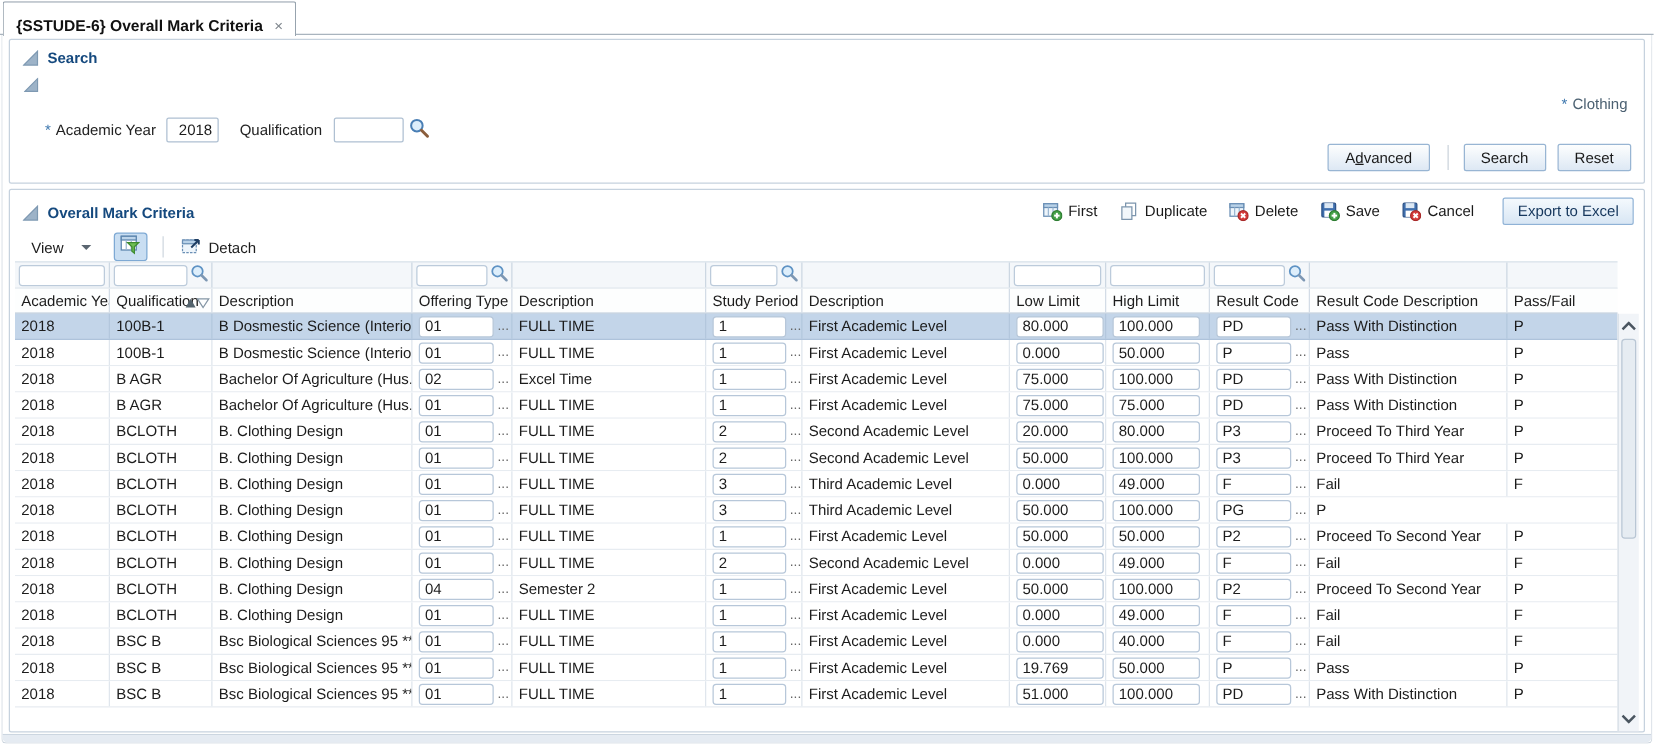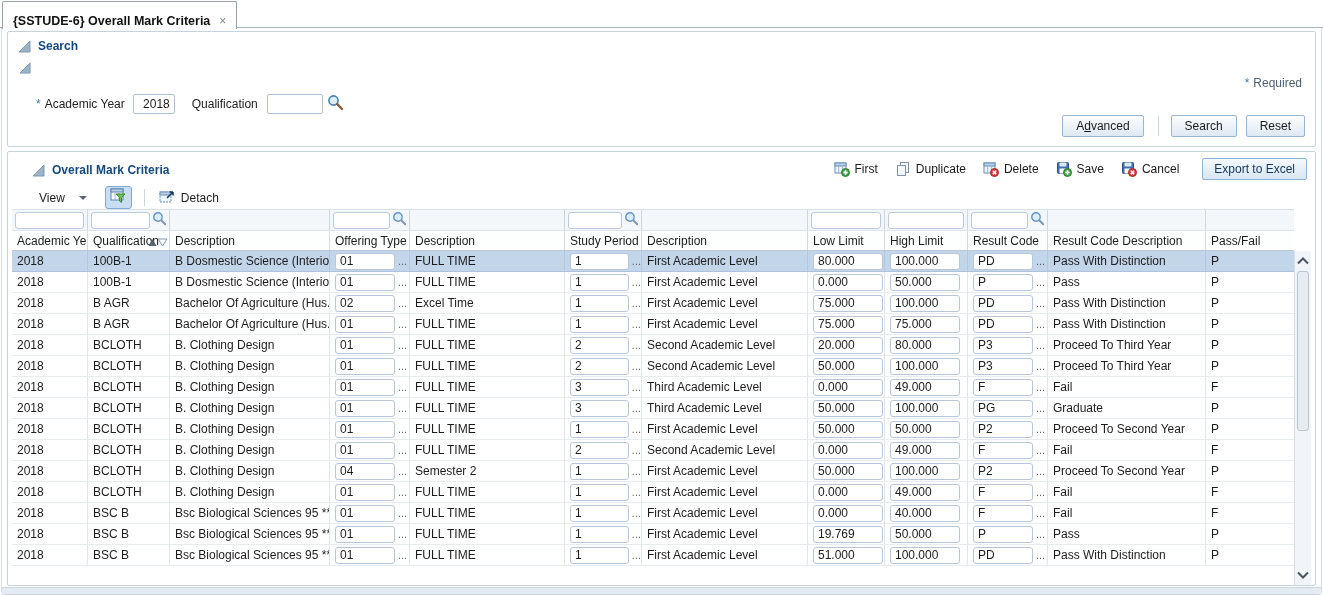--- a/index.html
+++ b/index.html
@@ -19,21 +19,21 @@
   .tab-close { color:#7e858c; font-size:12px; cursor:pointer; line-height:1; }
   
   #frame { position:absolute; left:1px; right:1px; top:28px; bottom:0;
     border-left:1px solid #d6dde4; border-right:1px solid #d6dde4; border-bottom:1px solid #c8d2dc;
     border-radius:0 0 4px 4px; z-index:0; }
   .bottom-strip { position:absolute; left:2px; right:2px; bottom:1px; height:7px;
     background:#e5ebf2; border-top:1px solid #ccd6e0; border-radius:0 0 4px 4px; z-index:1; }
   
   .section { position:absolute; left:7px; right:7px; border:1px solid #c6d2de; border-radius:2px; background:#fff; z-index:2; }
   #search-section { top:31px; height:116px; }
-  #main-section { top:151px; bottom:9px;padding-left:14px; }
+  #main-section { top:151px; bottom:9px; }
   .sec-header { display:flex; align-items:center; gap:7px; padding:7px 0 0 10px; }
   .sec-title { font-weight:bold; color:#15497e; }
   .disc { width:13px; height:13px; display:inline-block; flex:0 0 13px; }
   .sub-disc { margin:9px 0 0 11px; }
   
   .required-note { position:absolute; top:44px; right:13px; color:#4c6172; }
   .req-star { color:#3d77ae; margin-right:4px; }
   .form-row { position:absolute; top:62px; left:28px; display:flex; align-items:center; }
   .fld-label { color:#222; }
   input.fld { height:20px; border:1px solid #afc0d2; border-radius:2px; background:#fff;
@@ -120,21 +120,21 @@
         </svg>
     </span>
     <span class="sec-title">Search</span>
   </div>
   <div class="sub-disc disc">
     <svg width="12" height="12" viewBox="0 0 13 13">
         <polygon points="12,1 12,12 1,12" fill="#9db3c8" stroke="#7e99b2" stroke-width="1"></polygon>
       </svg>
   </div>
   <div class="required-note">
-    <span class="req-star">*</span><span>Required</span>
+    <span class="req-star">*</span><span>Clothing</span>
   </div>
   <div class="form-row">
     <span class="req-star">*</span>
     <span class="fld-label">Academic Year</span>
     <input class="fld year-input" value="2018" style="">
     <span class="fld-label qual-label">Qualification</span>
     <input class="fld qual-input" value="" style="">
     <span class="mag">
       <svg width="17" height="17" viewBox="0 0 17 17">
           <circle cx="6.5" cy="6.5" r="4.6" fill="#ddeefb" stroke="#4a7fb5" stroke-width="1.6"></circle>
@@ -523,21 +523,20 @@
             <div class="td c7">
               <span class="cellbox num">50.000</span>
             </div>
             <div class="td c8">
               <span class="cellbox num">100.000</span>
             </div>
             <div class="td c9">
               <span class="cellbox lov">PG</span>
               <span class="dots">...</span>
             </div>
-            <div class="td c10">Graduate</div>
             <div class="td c11">P</div>
           </div>
           <div class="tr">
             <div class="td c0">2018</div>
             <div class="td c1">BCLOTH</div>
             <div class="td c2">B. Clothing Design</div>
             <div class="td c3">
               <span class="cellbox lov">01</span>
               <span class="dots">...</span>
             </div>

